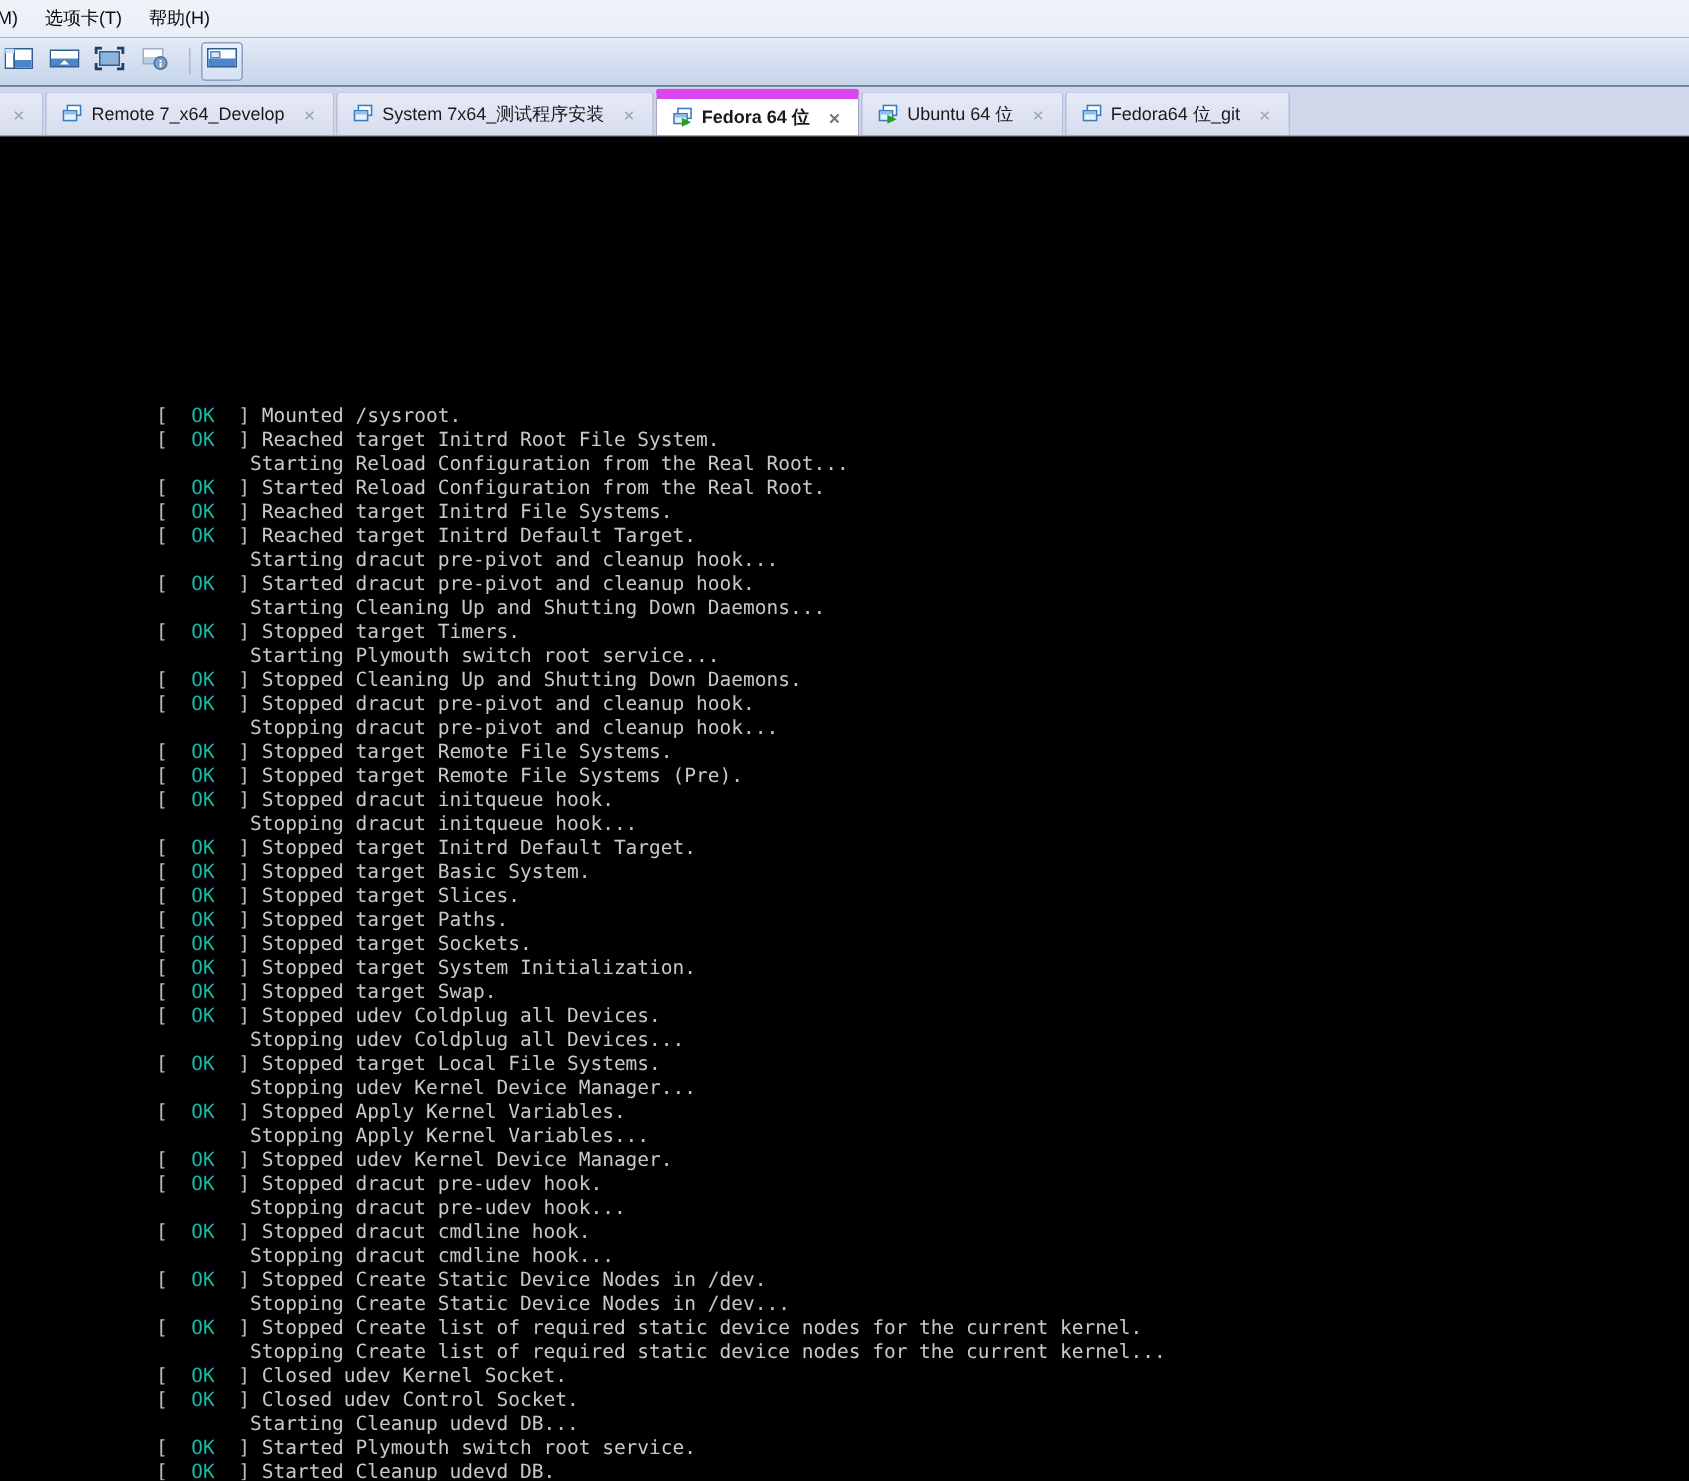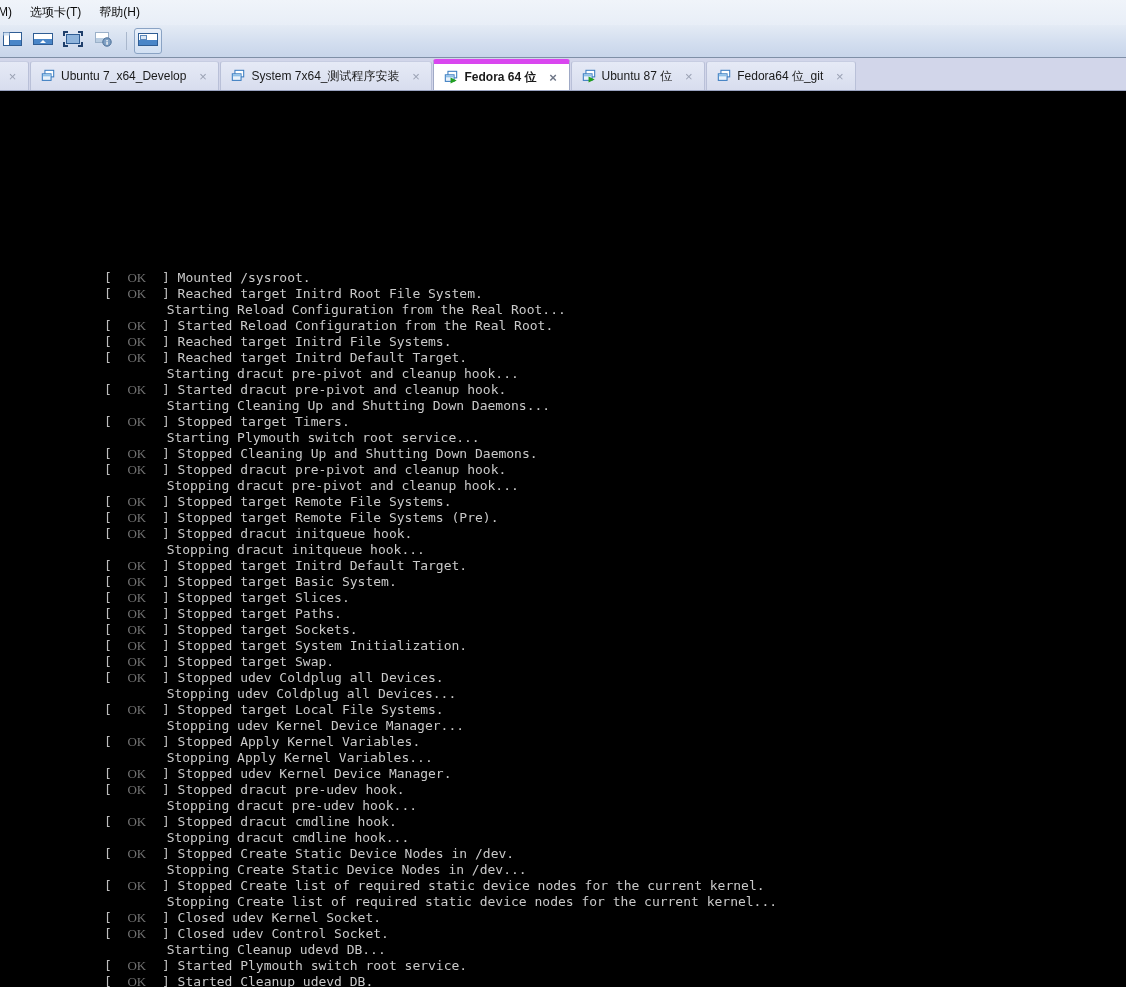--- a/index.html
+++ b/index.html
@@ -93,21 +93,21 @@
     padding-left: 2px;
     border-left: none;
     border-top-left-radius: 0;
   }
   .tab.active {
     background: #ffffff;
     font-weight: bold;
     height: 31px;
     border-left: 1px solid #9fa9c6;
     border-right: 1px solid #9fa9c6;
-    border-top: 5px solid #d946ef;
+    border-top: 7px solid #d946ef;
     z-index: 3;
   }
   .tab-label { line-height: 14px; }
   .tab-close {
     width: 13px; height: 13px;
     display: inline-flex;
     align-items: center; justify-content: center;
     margin-left: 4px;
     color: #9aa1b3;
     font-size: 13px;
@@ -130,21 +130,21 @@
     left: 104px;
     top: 179px;
     font-family: "DejaVu Sans Mono", "Liberation Mono", monospace;
     font-size: 13px;
     line-height: 16px;
     letter-spacing: 0px;
     color: #c9c9c9;
     white-space: pre;
   }
   .ln { height: 16px; white-space: pre; }
-  .ok { color: #737373; font-family: Liberation Serif, serif; }
+  .ok { color: #14b8a6; }
   .br { color: #bfbfbf; }
 </style>
 </head>
 <body>
 
 <div class="menubar">
   <div class="menu-item clipped">M)</div>
   <div class="menu-item">选项卡(T)</div>
   <div class="menu-item">帮助(H)</div>
 </div>
@@ -214,21 +214,21 @@
       <span class="tab-close">×</span>
     </div>
     <div class="tab">
       <span style="display: flex;">
         <svg class="vm-icon" viewBox="0 0 16 16" width="14" height="14">
           <rect x="4.5" y="1.5" width="10" height="7.5" fill="#ffffff" stroke="#3a7cc0" stroke-width="1.2"></rect>
           <rect x="1.5" y="5.5" width="10" height="7.5" fill="#e9f2fb" stroke="#3a7cc0" stroke-width="1.2"></rect>
           <rect x="2.2" y="6.2" width="8.6" height="2.2" fill="#8fc0e8"></rect>
         </svg>
       </span>
-      <span class="tab-label">Ubuntu 7_x64_Develop</span>
+      <span class="tab-label">Remote 7_x64_Develop</span>
       <span class="tab-close">×</span>
     </div>
     <div class="tab">
       <span style="display: flex;">
         <svg class="vm-icon" viewBox="0 0 16 16" width="14" height="14">
           <rect x="4.5" y="1.5" width="10" height="7.5" fill="#ffffff" stroke="#3a7cc0" stroke-width="1.2"></rect>
           <rect x="1.5" y="5.5" width="10" height="7.5" fill="#e9f2fb" stroke="#3a7cc0" stroke-width="1.2"></rect>
           <rect x="2.2" y="6.2" width="8.6" height="2.2" fill="#8fc0e8"></rect>
         </svg>
       </span>
@@ -249,21 +249,21 @@
     </div>
     <div class="tab">
       <span style="display: flex;">
         <svg class="vm-icon" viewBox="0 0 16 16" width="14" height="14">
           <rect x="4.5" y="1.5" width="10" height="7.5" fill="#ffffff" stroke="#3a7cc0" stroke-width="1.2"></rect>
           <rect x="1.5" y="5.5" width="10" height="7.5" fill="#e9f2fb" stroke="#3a7cc0" stroke-width="1.2"></rect>
           <rect x="2.2" y="6.2" width="8.6" height="2.2" fill="#8fc0e8"></rect>
           <path d="M7.5 8.5 L14.5 12 L7.5 15.5 Z" fill="#23a020"></path>
         </svg>
       </span>
-      <span class="tab-label">Ubuntu 87 位</span>
+      <span class="tab-label">Ubuntu 64 位</span>
       <span class="tab-close">×</span>
     </div>
     <div class="tab">
       <span style="display: flex;">
         <svg class="vm-icon" viewBox="0 0 16 16" width="14" height="14">
           <rect x="4.5" y="1.5" width="10" height="7.5" fill="#ffffff" stroke="#3a7cc0" stroke-width="1.2"></rect>
           <rect x="1.5" y="5.5" width="10" height="7.5" fill="#e9f2fb" stroke="#3a7cc0" stroke-width="1.2"></rect>
           <rect x="2.2" y="6.2" width="8.6" height="2.2" fill="#8fc0e8"></rect>
         </svg>
       </span>

